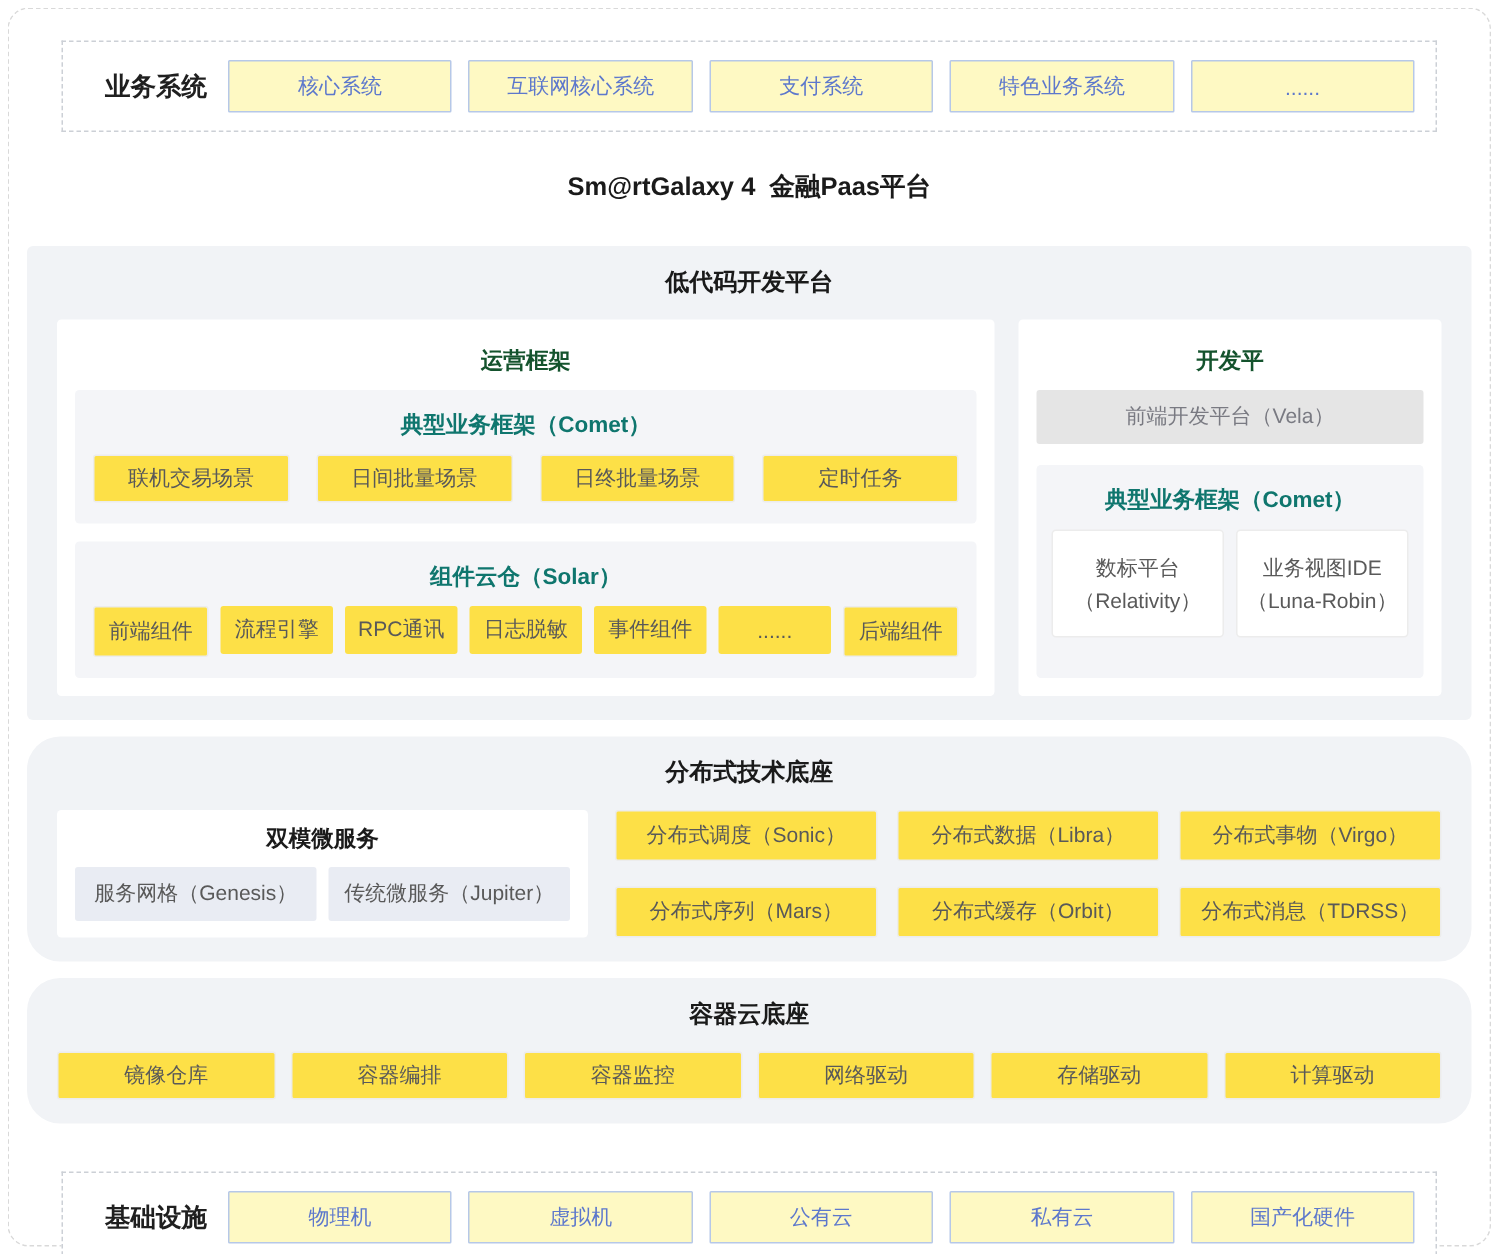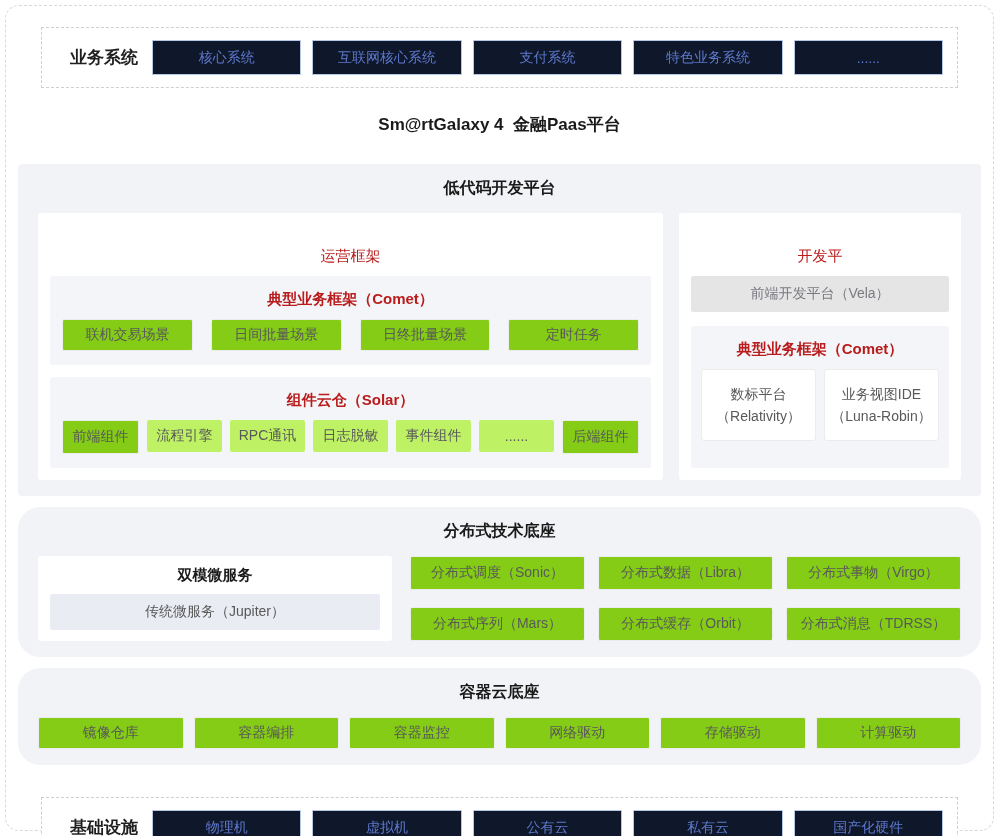--- a/index.html
+++ b/index.html
@@ -9,45 +9,45 @@
     overflow:hidden;
   }
   .page-border{position:absolute;inset:5px;border:1px dashed #d9d9d9;border-radius:14px;pointer-events:none;}
   .content{position:relative;padding-top:27px;}
 
   
   .band{margin:0 41px;border:1px dashed #ccd0d6;display:flex;align-items:center;padding:12px 14px;background:#fff;}
   .band-label{flex:0 0 96px;font-weight:bold;font-size:17px;color:#1f1f1f;text-align:center;}
   .band-chips{flex:1;display:flex;gap:11px;}
   .chip{flex:1;height:33px;display:flex;align-items:center;justify-content:center;font-size:14px;border-radius:1px;}
-  .chip-blue{background:#0f172a;border:1px solid #b6c8e8;color:#5d78cc;}
+  .chip-blue{background:#fef9c3;border:1px solid #b6c8e8;color:#5d78cc;}
 
   .main-title{margin:25px 0 0;text-align:center;font-weight:bold;font-size:17px;color:#1a1a1a;white-space:pre;}
 
   
   .panel{margin:28px 18px 0;background:#f1f3f6;border-radius:4px;padding:14px 20px 16px;}
   .panel + .panel{margin-top:22px;border-radius:22px;}
   .panel-title{text-align:center;font-weight:bold;font-size:16px;color:#1a1a1a;margin-bottom:14px;}
   .panel.tight{margin-top:11px;}
 
   .cols{display:flex;gap:16px;align-items:stretch;}
   .white-panel{background:#ffffff;border-radius:3px;padding:10px 12px 12px;}
-  .wp-title{text-align:center;font-weight:normal;font-size:15px;color:#b91c1c;padding:8px 0 10px;margin-top:16px;}
+  .wp-title{text-align:center;font-weight:bold;font-size:15px;color:#14532d;padding:8px 0 10px;}
 
   .sub-panel{background:#f4f5f8;border-radius:3px;padding:6px 12px 14px;}
   .sub-panel + .sub-panel{margin-top:12px;}
-  .sub-title{text-align:center;font-weight:bold;font-size:15px;color:#b91c1c;padding:8px 0 10px;}
+  .sub-title{text-align:center;font-weight:bold;font-size:15px;color:#0f766e;padding:8px 0 10px;}
 
   .row{display:flex;gap:18px;}
   .row-tight{display:flex;gap:8px;}
   .box{flex:1;height:30px;display:flex;align-items:center;justify-content:center;
-       font-size:14px;color:#595959;background:#84cc16;border:1px solid #ececec;border-radius:2px;}
+       font-size:14px;color:#595959;background:#fde047;border:1px solid #ececec;border-radius:2px;}
   .box32{height:32px;}
   .chip-gray{flex:1;height:32px;display:flex;align-items:center;justify-content:center;
-       font-size:14px;color:#595959;background:#bef264;border-radius:2px;}
+       font-size:14px;color:#595959;background:#fde047;border-radius:2px;}
 
   
   .ops-panel{flex:1;}
   .dev-panel{width:258px;flex:0 0 258px;display:flex;flex-direction:column;}
   .chip-muted{height:36px;display:flex;align-items:center;justify-content:center;
        font-size:14px;color:#797a82;background:#e5e5e5;border-radius:2px;}
   .dev-comet{margin-top:14px;background:#f4f5f8;border-radius:3px;padding:6px 10px 12px;flex:1;}
   .card-row{display:flex;gap:8px;}
   .card{flex:1;height:70px;background:#fff;border:1px solid #ececec;border-radius:3px;
        display:flex;flex-direction:column;align-items:center;justify-content:center;
@@ -137,20 +137,21 @@
 
     </div>
   </div>
 
   <div class="panel tight">
     <div class="panel-title">分布式技术底座</div>
     <div class="row">
       <div class="dual-panel">
         <div class="dual-title">双模微服务</div>
         <div class="row-tight">
+          <div class="chip-gray36">服务网格（Genesis）</div>
           <div class="chip-gray36">传统微服务（Jupiter）</div>
         </div>
       </div>
       <div class="dgrid">
         <div class="box">分布式调度（Sonic）</div>
         <div class="box">分布式数据（Libra）</div>
         <div class="box">分布式事物（Virgo）</div>
         <div class="box">分布式序列（Mars）</div>
         <div class="box">分布式缓存（Orbit）</div>
         <div class="box">分布式消息（TDRSS）</div>

